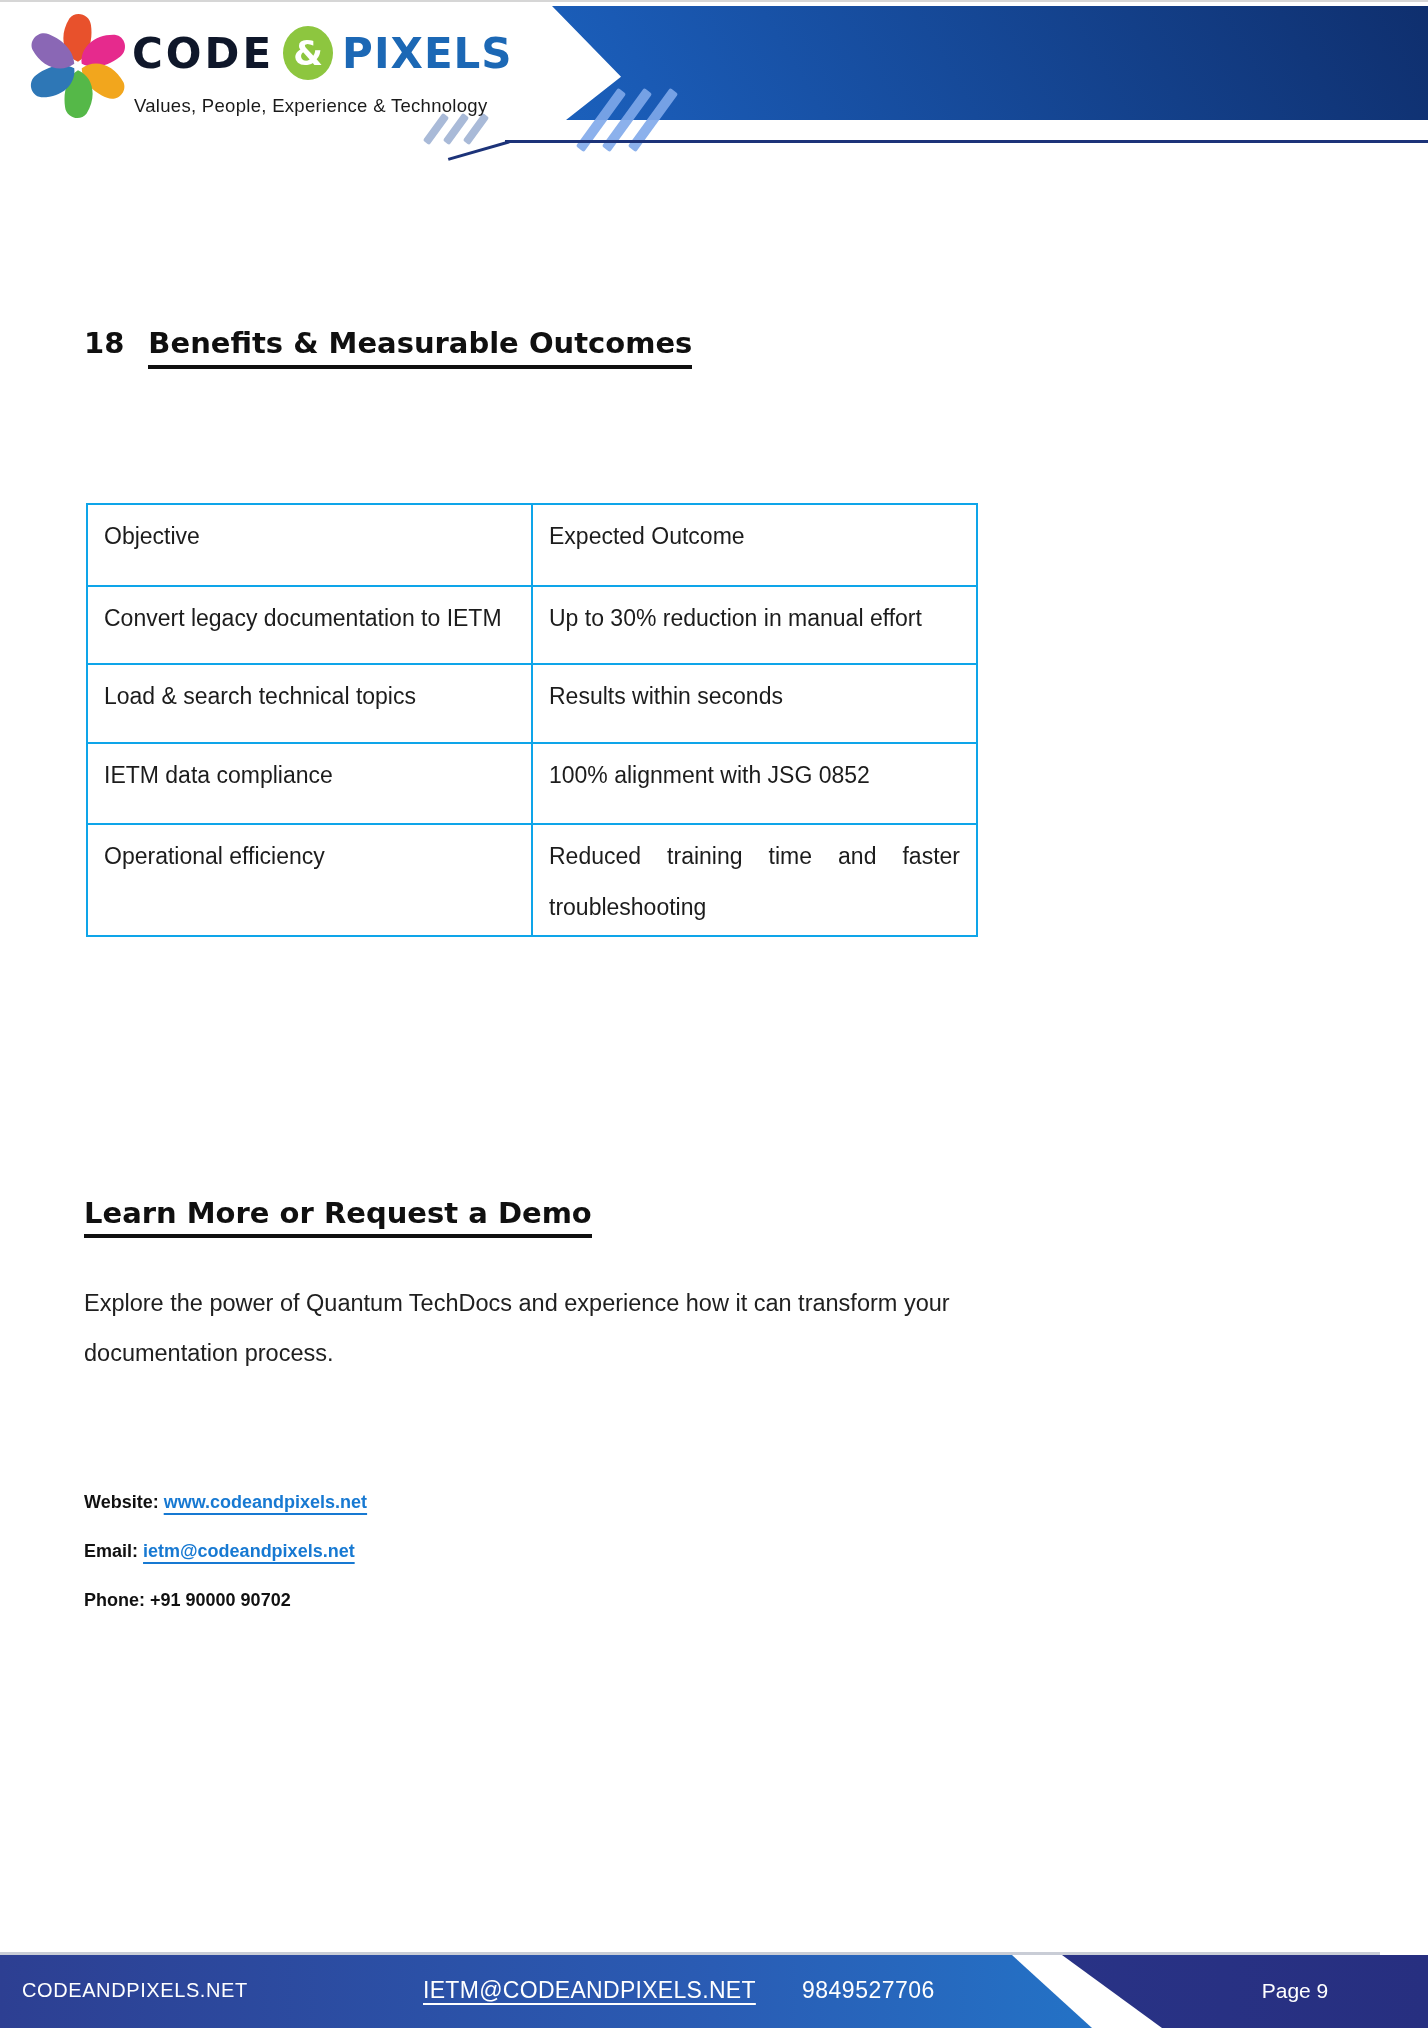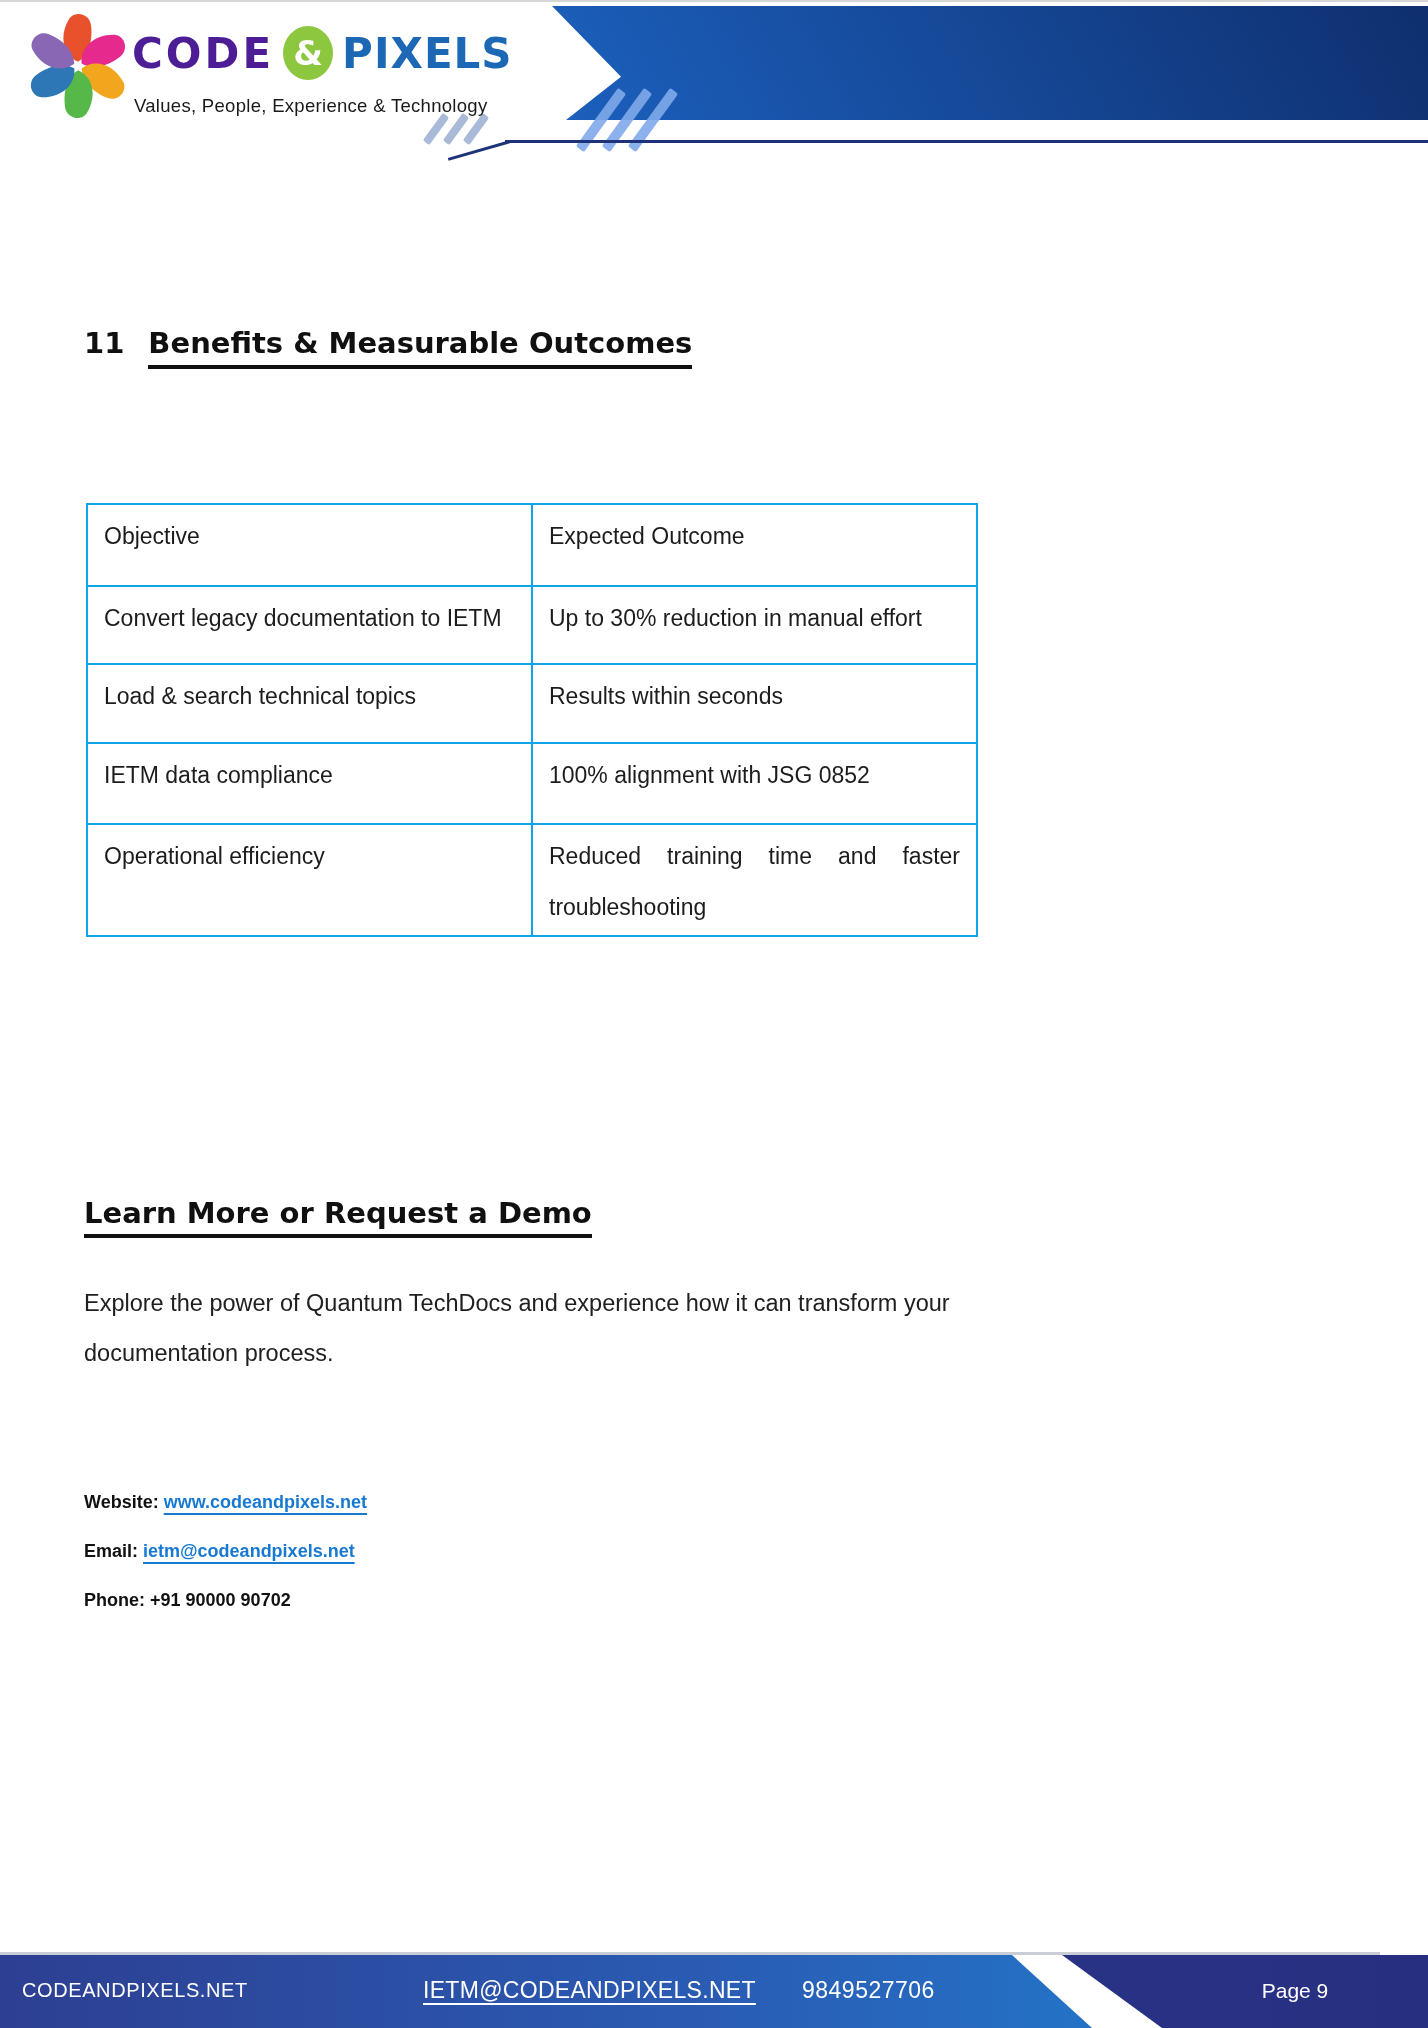--- a/index.html
+++ b/index.html
@@ -18,21 +18,21 @@
   }
   .header-line{position:absolute;top:140px;left:505px;width:923px;height:3px;background:#1c3379;}
   .header-line-diag{position:absolute;top:149px;left:447px;width:64px;height:3px;background:#1c3379;transform:rotate(-16deg);}
   .stripe{position:absolute;border-radius:2px;}
   .stripe.blue{width:10px;height:72px;background:#7fa9ea;opacity:.9;transform:rotate(36deg);}
   .stripe.gray{width:8px;height:34px;background:#a9bad8;transform:rotate(36deg);}
 
   .logo-mark{position:absolute;left:24px;top:12px;width:108px;height:108px;}
   .logo-row{position:absolute;left:132px;top:26px;display:flex;align-items:center;gap:9px;
     font-family:"DejaVu Sans",sans-serif;}
-  .logo-code{font-size:42px;font-weight:700;color:#4c1d95;letter-spacing:3px;}
+  .logo-code{font-size:42px;font-weight:700;color:#0f172a;letter-spacing:3px;}
   .logo-amp{width:50px;height:54px;border-radius:50%;background:#8dc63f;color:#ffffff;
     display:flex;align-items:center;justify-content:center;font-size:34px;font-weight:700;}
   .logo-pixels{font-size:42px;font-weight:800;color:#1c68b5;letter-spacing:1px;}
   .logo-tagline{position:absolute;left:134px;top:95px;font-size:18.5px;color:#1a1a1a;
     letter-spacing:.3px;font-weight:500;}
 
   
   .section-title{position:absolute;left:84px;top:326px;
     font-family:"DejaVu Sans",sans-serif;font-size:29px;font-weight:800;color:#101010;}
   .section-title .num{margin-right:24px;}
@@ -112,21 +112,21 @@
 
     <div class="logo-row">
       <span class="logo-code">CODE</span>
       <span class="logo-amp">&amp;</span>
       <span class="logo-pixels">PIXELS</span>
     </div>
     <div class="logo-tagline">Values, People, Experience &amp; Technology</div>
   </div>
 
   <div class="section-title">
-    <span class="num">11</span><span class="ttl">Benefits &amp; Measurable Outcomes</span>
+    <span class="num">18</span><span class="ttl">Benefits &amp; Measurable Outcomes</span>
   </div>
 
   <table class="benefits-table">
     <colgroup>
         <col>
         <col>
       </colgroup>
     <tbody>
         <tr class="rh0">
       <td>Objective</td>

